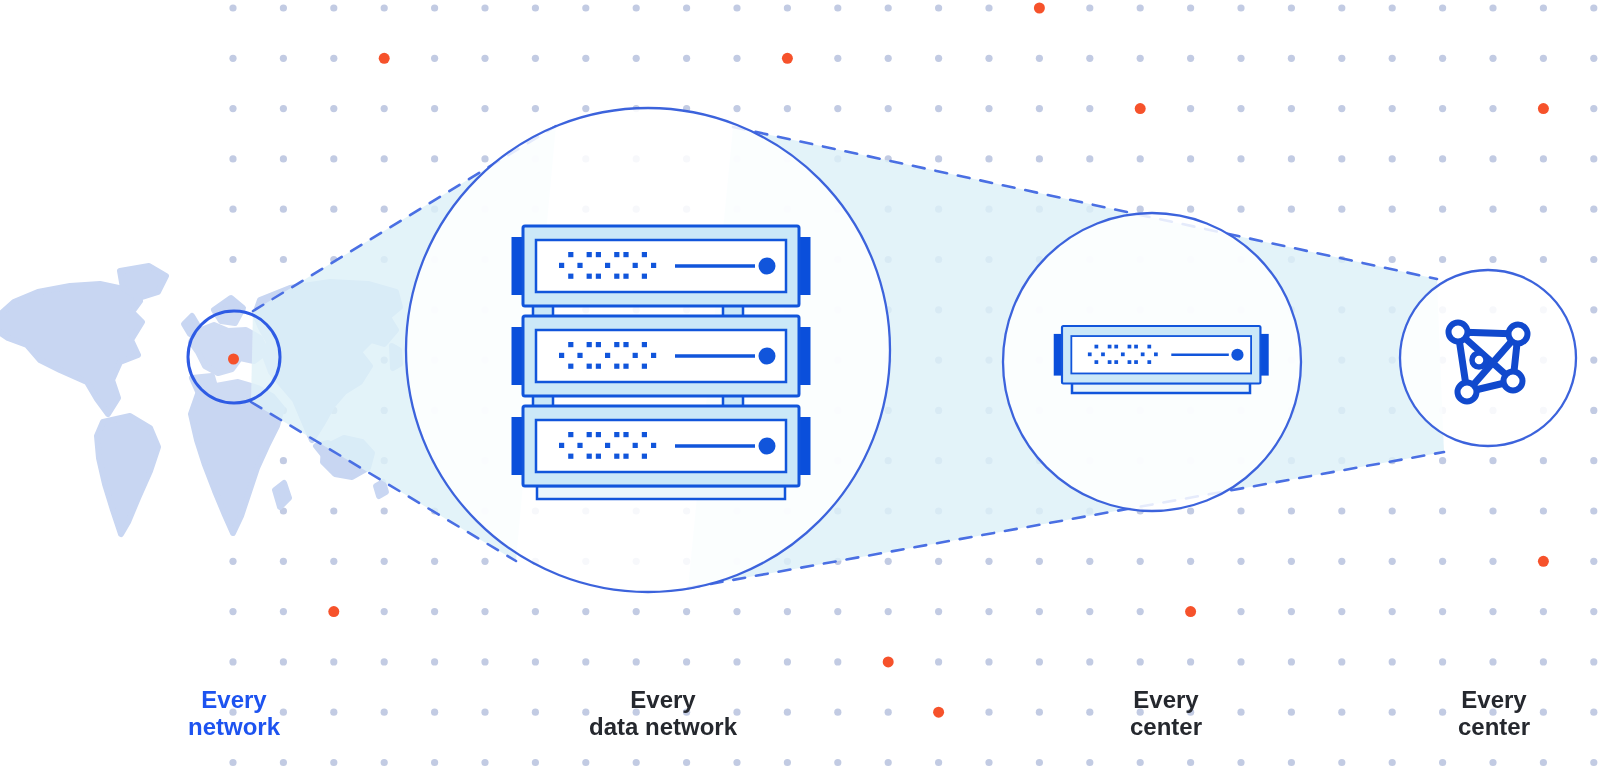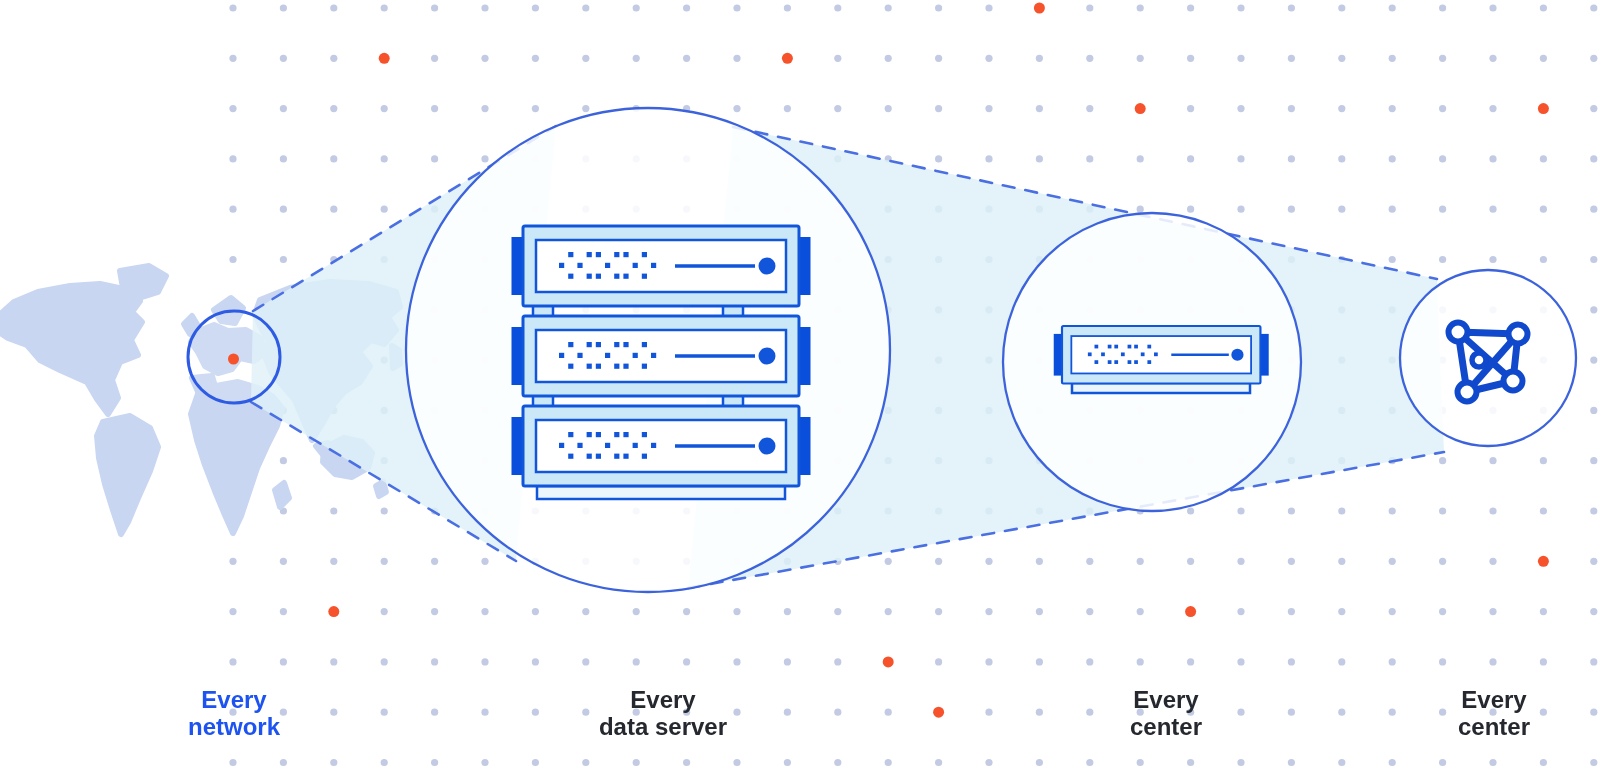--- a/index.html
+++ b/index.html
@@ -577,21 +577,21 @@
 
   <circle id="eu-marker" r="5.5" cx="233.5" cy="359" fill="#F6522B"></circle>
 </svg>
 
 <div class="lbl blue" style="left:234px;top:686px">
   <div>Every</div>
   <div>network</div>
 </div>
 <div class="lbl" style="left:663px;top:686px">
   <div>Every</div>
-  <div>data server</div>
+  <div>data network</div>
 </div>
 <div class="lbl" style="left:1166px;top:686px">
   <div>Every</div>
   <div>center</div>
 </div>
 <div class="lbl" style="left:1494px;top:686px">
   <div>Every</div>
   <div>center</div>
 </div>
 </div>

